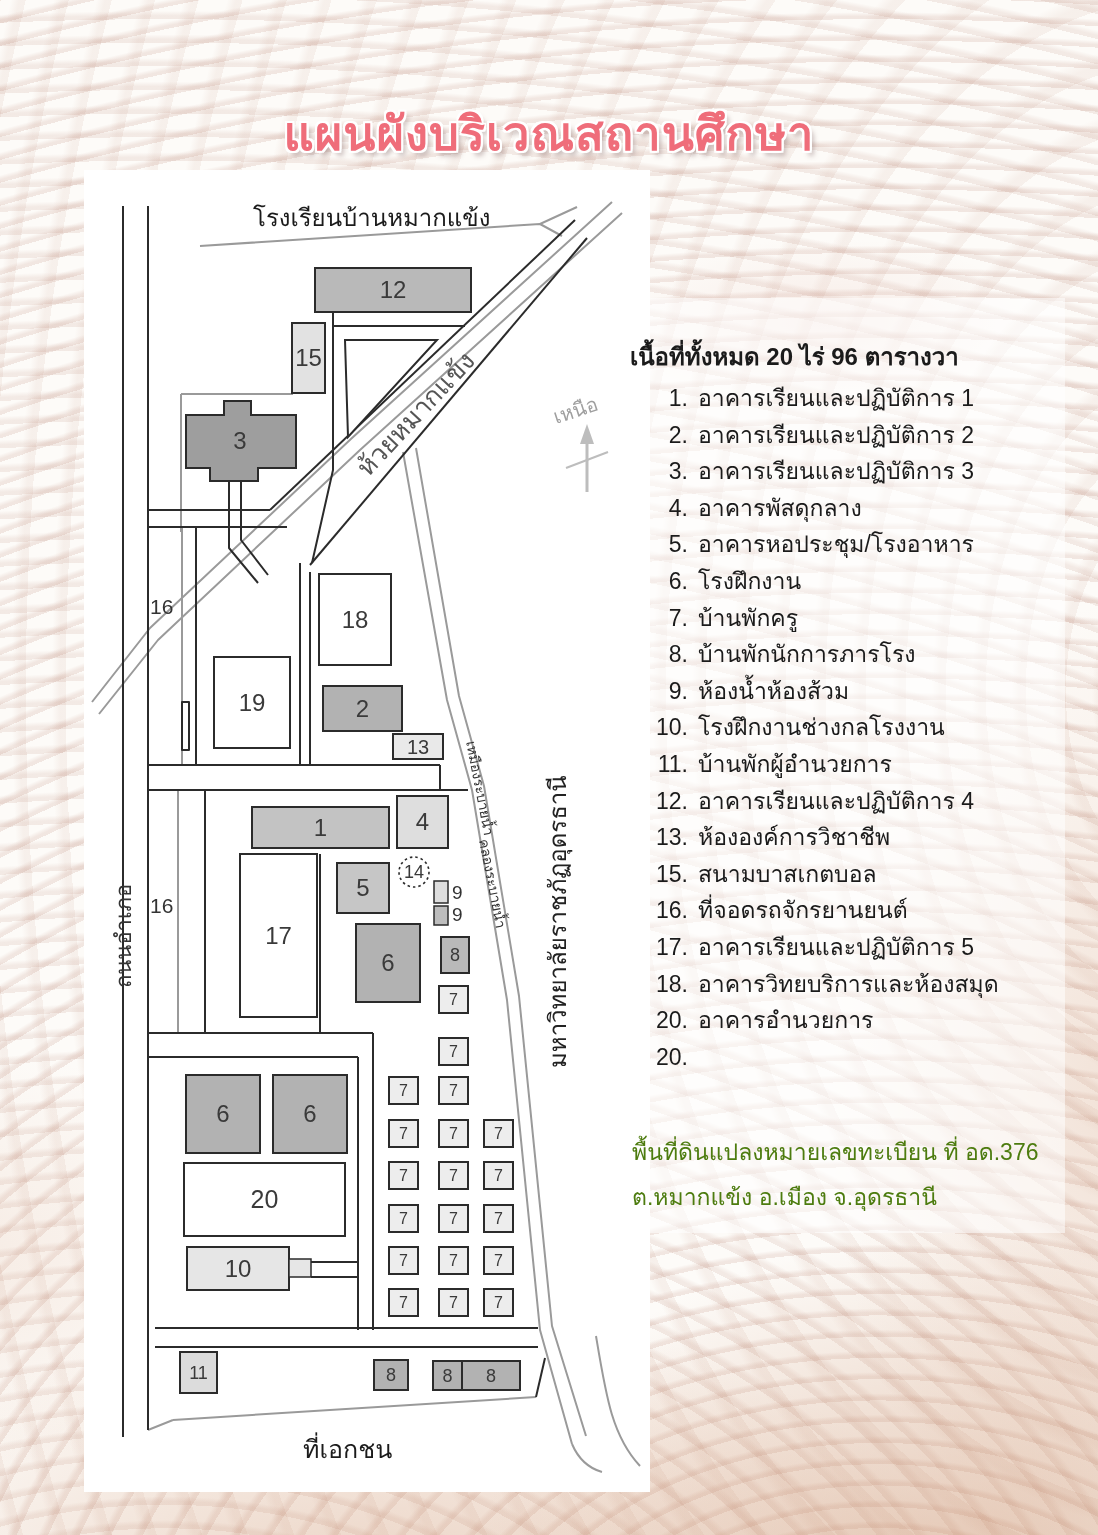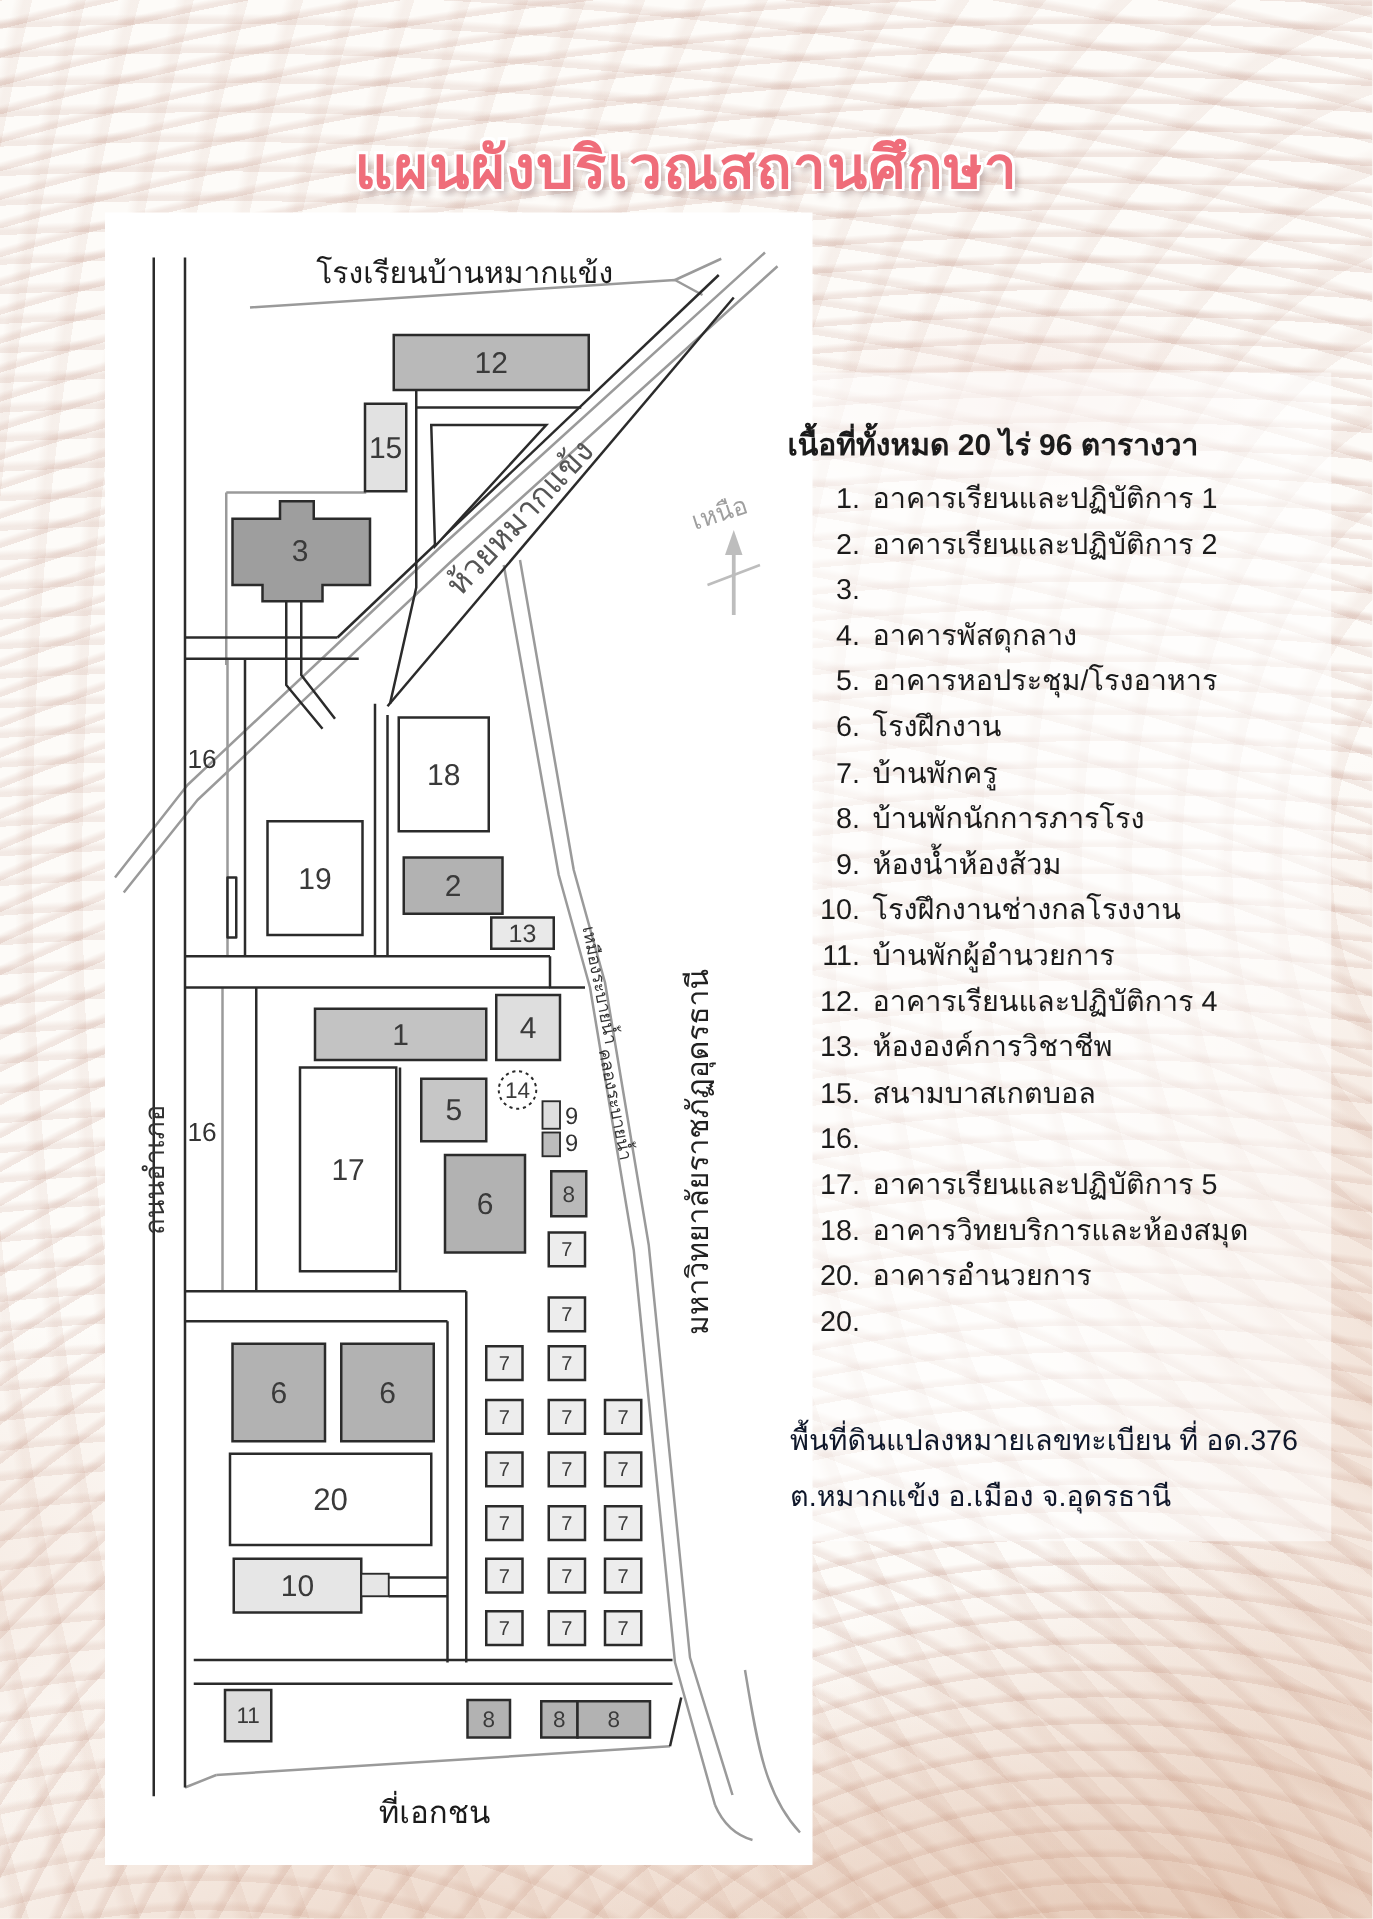--- a/index.html
+++ b/index.html
@@ -45,21 +45,21 @@
   }
   .legend{
     position:absolute;left:630px;top:330px;width:430px;z-index:3;color:#1b1b1b;
   }
   .legend-header{font-size:24px;font-weight:700;line-height:30px;margin-top:12px;}
   .legend-list{margin-top:8px;}
   .legend-row{display:grid;grid-template-columns:68px auto;line-height:36.6px;font-size:23px;}
   .legend-row .num{text-align:right;padding-right:10px;}
   .legend-footer{
     position:absolute;left:632px;top:1130px;width:440px;z-index:3;
-    font-size:23px;color:#0f172a;line-height:45px;
+    font-size:23px;color:#4d7c0f;line-height:45px;
   }
 </style>
 </head>
 <body>
 
 <div class="texture"></div>
 <div class="map-paper"></div>
 <div class="legend-paper"></div>
 
 <svg id="map-svg" width="1098" height="1535" viewBox="0 0 1098 1535">
@@ -319,20 +319,21 @@
       <div class="legend-row">
         <span class="num">1.</span>
         <span class="lab">อาคารเรียนและปฏิบัติการ 1</span>
       </div>
       <div class="legend-row">
         <span class="num">2.</span>
         <span class="lab">อาคารเรียนและปฏิบัติการ 2</span>
       </div>
       <div class="legend-row">
         <span class="num">3.</span>
+        <span class="lab">อาคารเรียนและปฏิบัติการ 3</span>
       </div>
       <div class="legend-row">
         <span class="num">4.</span>
         <span class="lab">อาคารพัสดุกลาง</span>
       </div>
       <div class="legend-row">
         <span class="num">5.</span>
         <span class="lab">อาคารหอประชุม/โรงอาหาร</span>
       </div>
       <div class="legend-row">
@@ -366,20 +367,21 @@
       <div class="legend-row">
         <span class="num">13.</span>
         <span class="lab">ห้ององค์การวิชาชีพ</span>
       </div>
       <div class="legend-row">
         <span class="num">15.</span>
         <span class="lab">สนามบาสเกตบอล</span>
       </div>
       <div class="legend-row">
         <span class="num">16.</span>
+        <span class="lab">ที่จอดรถจักรยานยนต์</span>
       </div>
       <div class="legend-row">
         <span class="num">17.</span>
         <span class="lab">อาคารเรียนและปฏิบัติการ 5</span>
       </div>
       <div class="legend-row">
         <span class="num">18.</span>
         <span class="lab">อาคารวิทยบริการและห้องสมุด</span>
       </div>
       <div class="legend-row">

